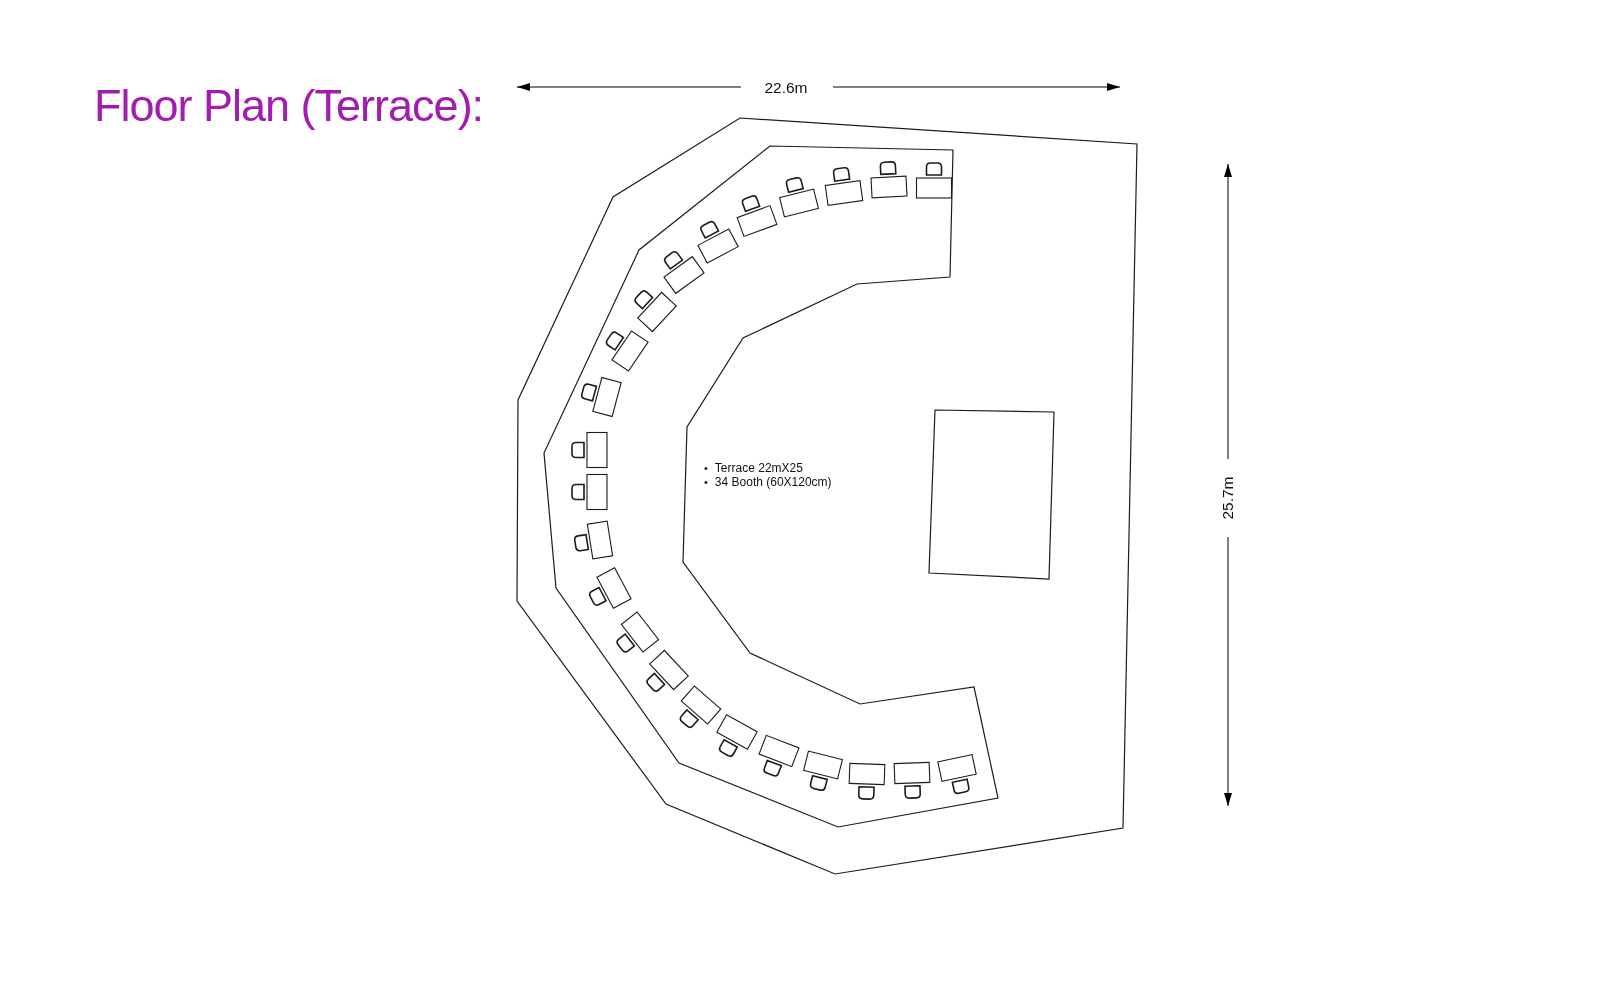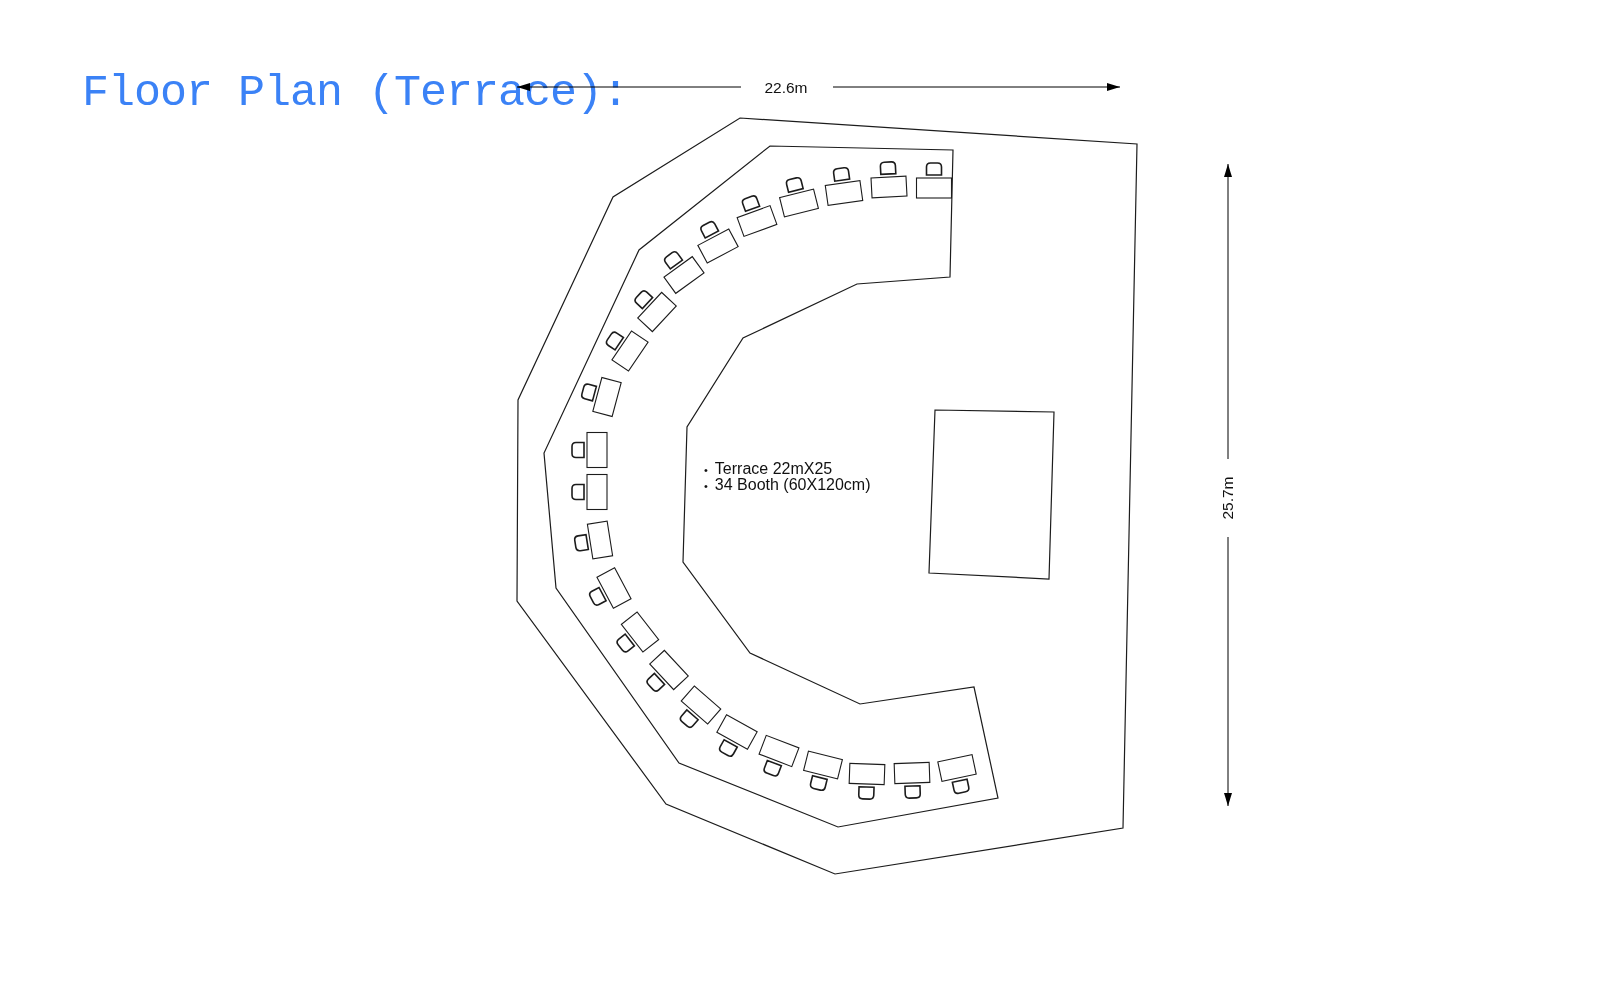--- a/index.html
+++ b/index.html
@@ -4,38 +4,38 @@
 <style>
   html,body{margin:0;padding:0;background:#ffffff;}
   .canvas{
     position:relative;
     width:1606px;height:996px;
     background:#ffffff;
     overflow:hidden;
     font-family:"Liberation Sans", sans-serif;
   }
   .page-title{
-    position:absolute;left:78px;top:64px;margin:4px;
+    position:absolute;left:78px;top:64px;margin:16px;
     font-size:45px;font-weight:normal;letter-spacing:-1px;
-    color:#3b82f6;
-    font-family:Liberation Mono, monospace;
+    color:#a21caf;
+    font-family:Liberation Sans, sans-serif;
   }
   .plan-svg{position:absolute;left:0;top:0;width:1606px;height:996px;}
   .outline{fill:none;stroke:#1c1c1c;stroke-width:1.2px;}
   .booth{fill:#ffffff;stroke:#1c1c1c;stroke-width:1.1px;}
   .chair{fill:#ffffff;stroke:#1c1c1c;stroke-width:1.6px;}
   .dim-line{stroke:#000000;stroke-width:1px;}
   .dim-arrow{fill:#000000;stroke:none;}
   .dim-label{
     font-family:"Liberation Sans", sans-serif;
     font-size:15.5px;fill:#111111;
   }
   .notes{
     position:absolute;left:704px;top:462px;
-    color:#111111;font-size:16px;line-height:13.5px;
+    color:#111111;font-size:12px;line-height:13.5px;
   }
   .notes ul{list-style:none;margin:0;padding:0;}
   .notes li::before{content:"\2022";margin-right:7px;font-size:11px;}
 </style>
 </head>
 <body>
 
 <div class="canvas">
 
   <h1 class="page-title">Floor Plan (Terrace):</h1>

